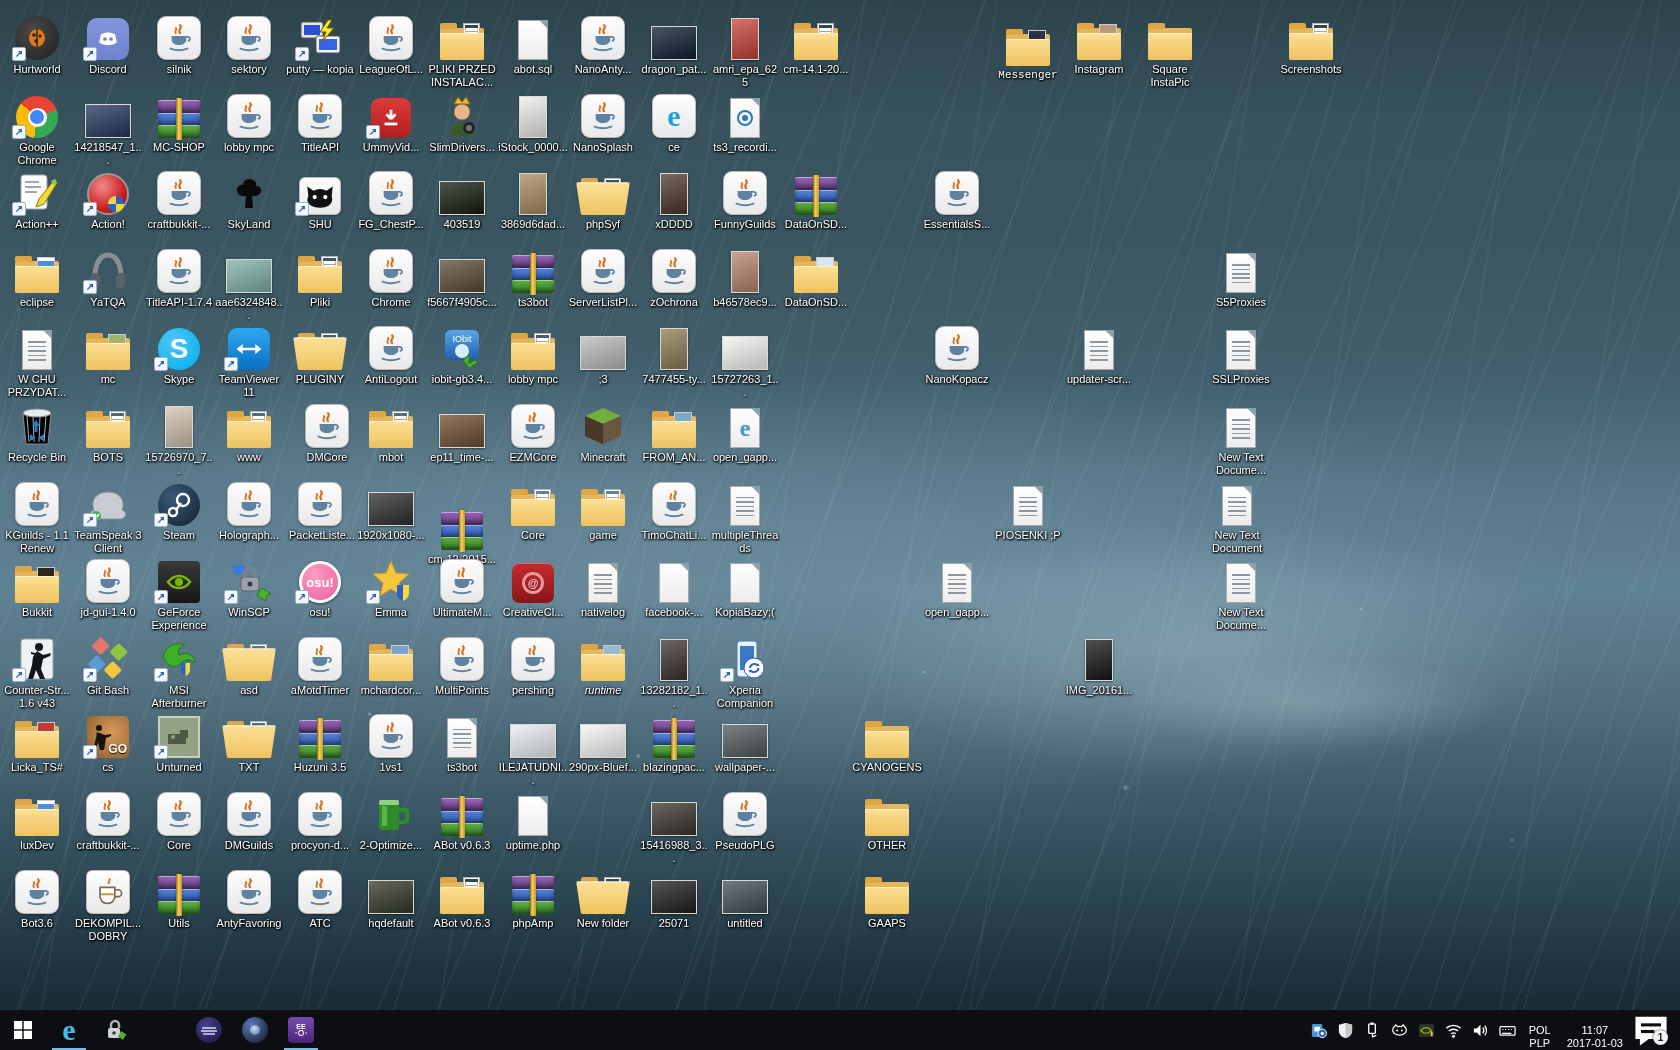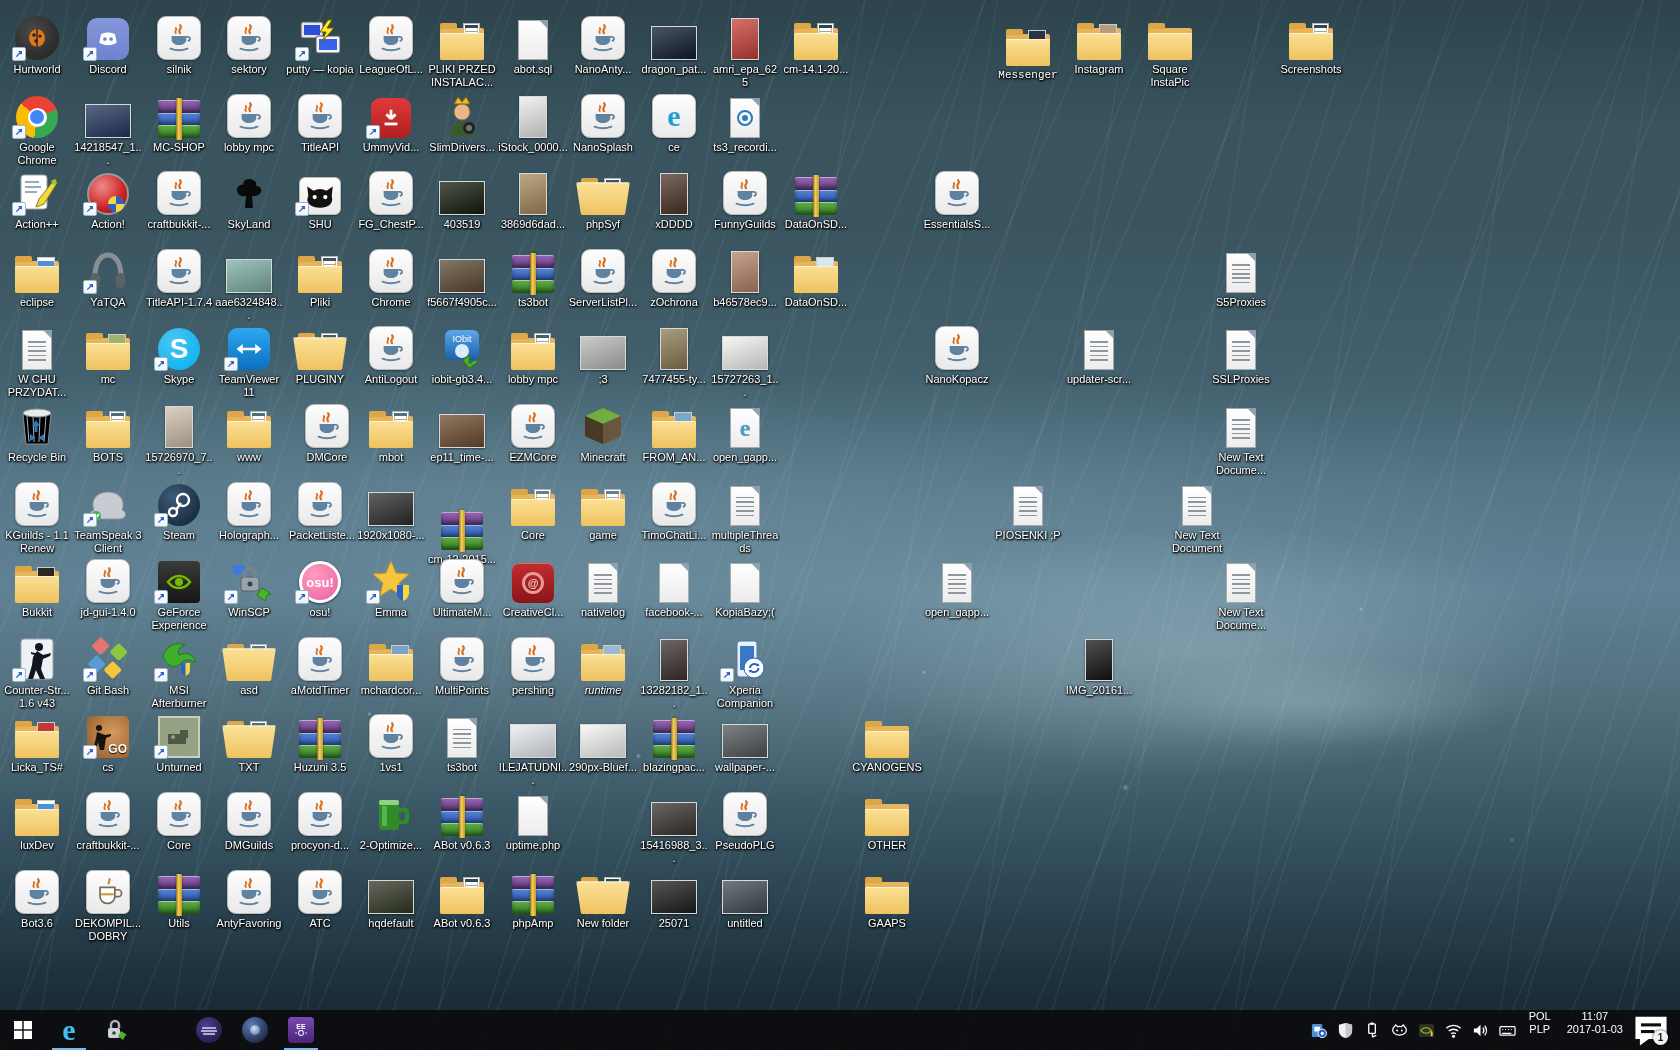--- a/index.html
+++ b/index.html
@@ -76,21 +76,21 @@
 
   .circ { border-radius:50%; display:flex; align-items:center; justify-content:center; }
 
   
   #taskbar { position:absolute; left:0; right:0; bottom:0; height:40px; background:rgba(12,14,16,.96);
     display:flex; align-items:stretch; z-index:5; }
   .tb-btn { width:46px; display:flex; align-items:center; justify-content:center; position:relative; }
   .tb-btn.active::after { content:""; position:absolute; left:6px; right:6px; bottom:0; height:2px; background:#76b9ed; }
   #start-button svg { width:18px; height:18px; }
   .tb-gap { width:48px; }
-  #tray { margin-left:auto; display:flex; align-items:flex-start; padding-right:4px; }
+  #tray { margin-left:auto; display:flex; align-items:flex-end; padding-right:4px; }
   .tray-ic { width:27px; height:40px; display:flex; align-items:center; justify-content:center; }
   .tray-ic svg { width:17px; height:17px; }
   .tray-txt { color:#fff; font-size:11px; line-height:13px; text-align:center; padding:0 8px; white-space:nowrap; }
   #show-desktop { width:5px; border-left:1px solid rgba(255,255,255,.25); }
   #notif { position:relative; width:40px; display:flex; align-items:center; justify-content:center; }
   #notif .badge { position:absolute; right:3px; bottom:5px; width:15px; height:15px; border-radius:50%;
     background:#f2f2f2; color:#1a1a1a; font-size:10px; line-height:15px; text-align:center; font-weight:bold; box-shadow:0 0 2px #000; }
 </style>
 </head>
 <body>
@@ -1032,21 +1032,21 @@
           <span class="doc lines"></span>
         </div>
         <div class="lbl">multipleThreads</div>
       </div>
       <div class="di" style="left: 991px; top: 476px;">
         <div class="glyph">
           <span class="doc lines"></span>
         </div>
         <div class="lbl">PIOSENKI ;P</div>
       </div>
-      <div class="di" style="left: 1160px; top: 476px;">
+      <div class="di" style="left: 1200px; top: 476px;">
         <div class="glyph">
           <span class="doc lines"></span>
         </div>
         <div class="lbl">New Text Document</div>
       </div>
       <div class="di" style="left: 0px; top: 553px;">
         <div class="glyph">
           <span class="fold">
             <span class="bk"></span>
             <span class="im" style="background:#2e2620"></span>

